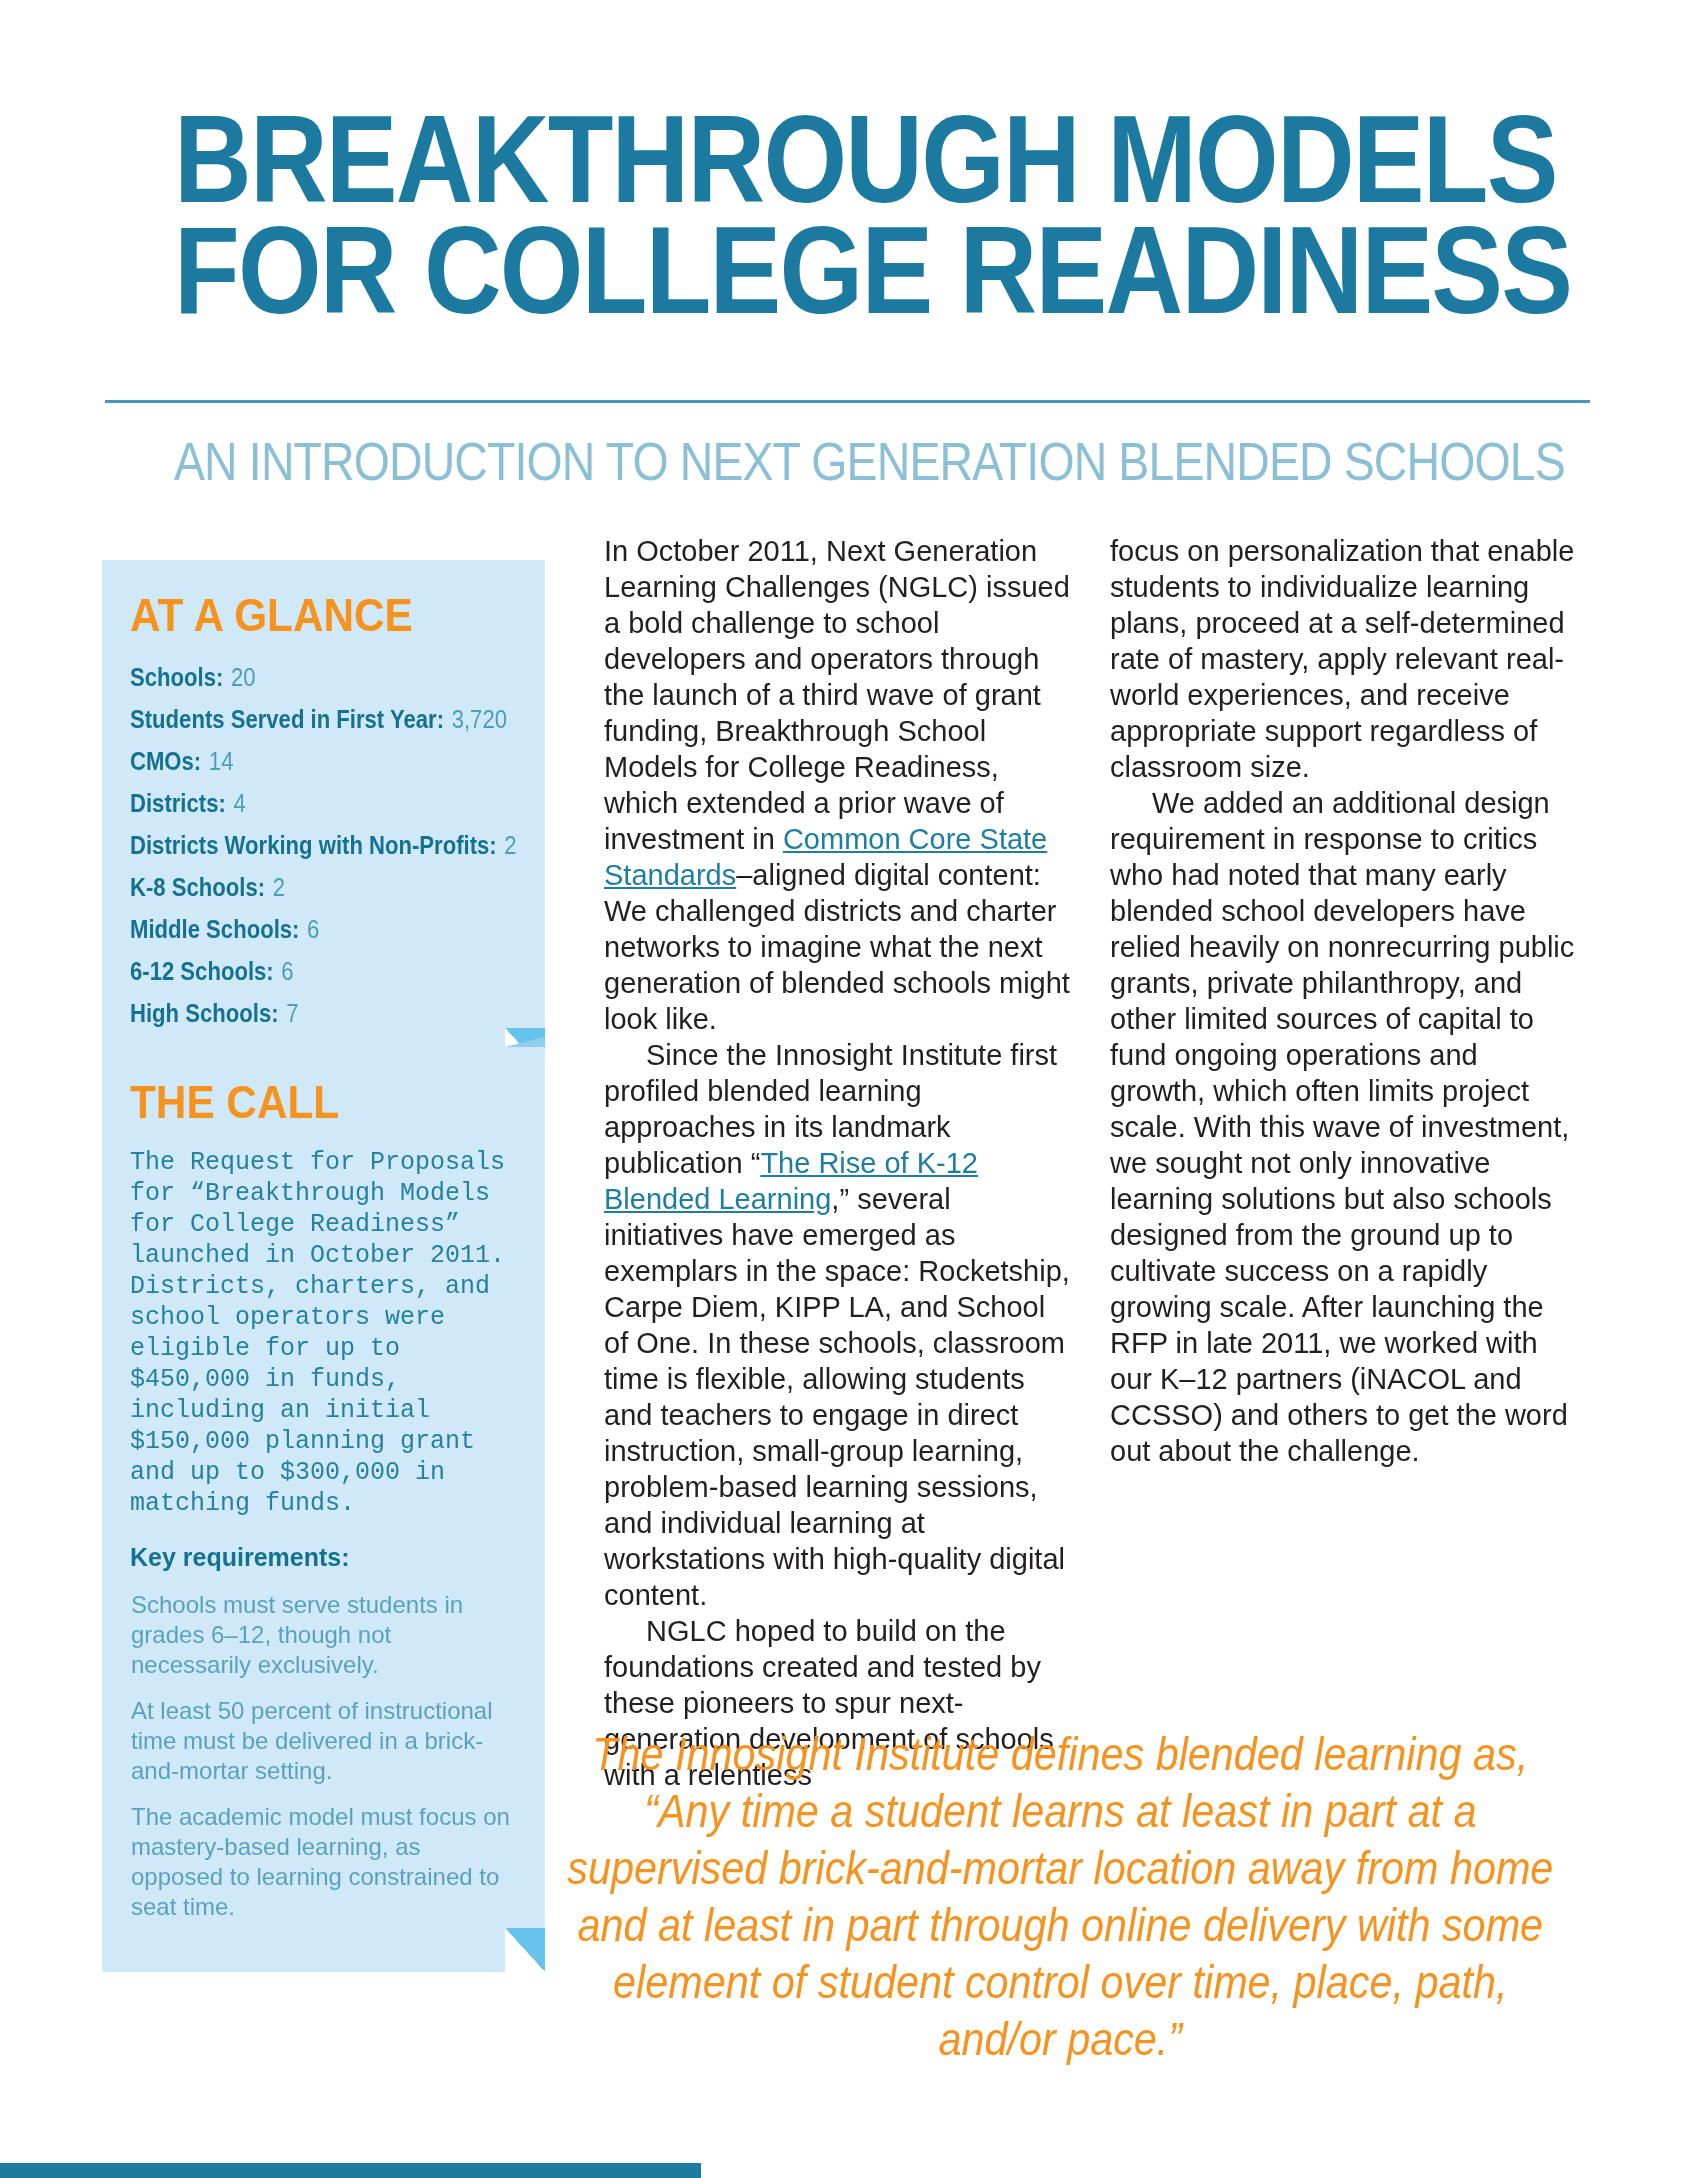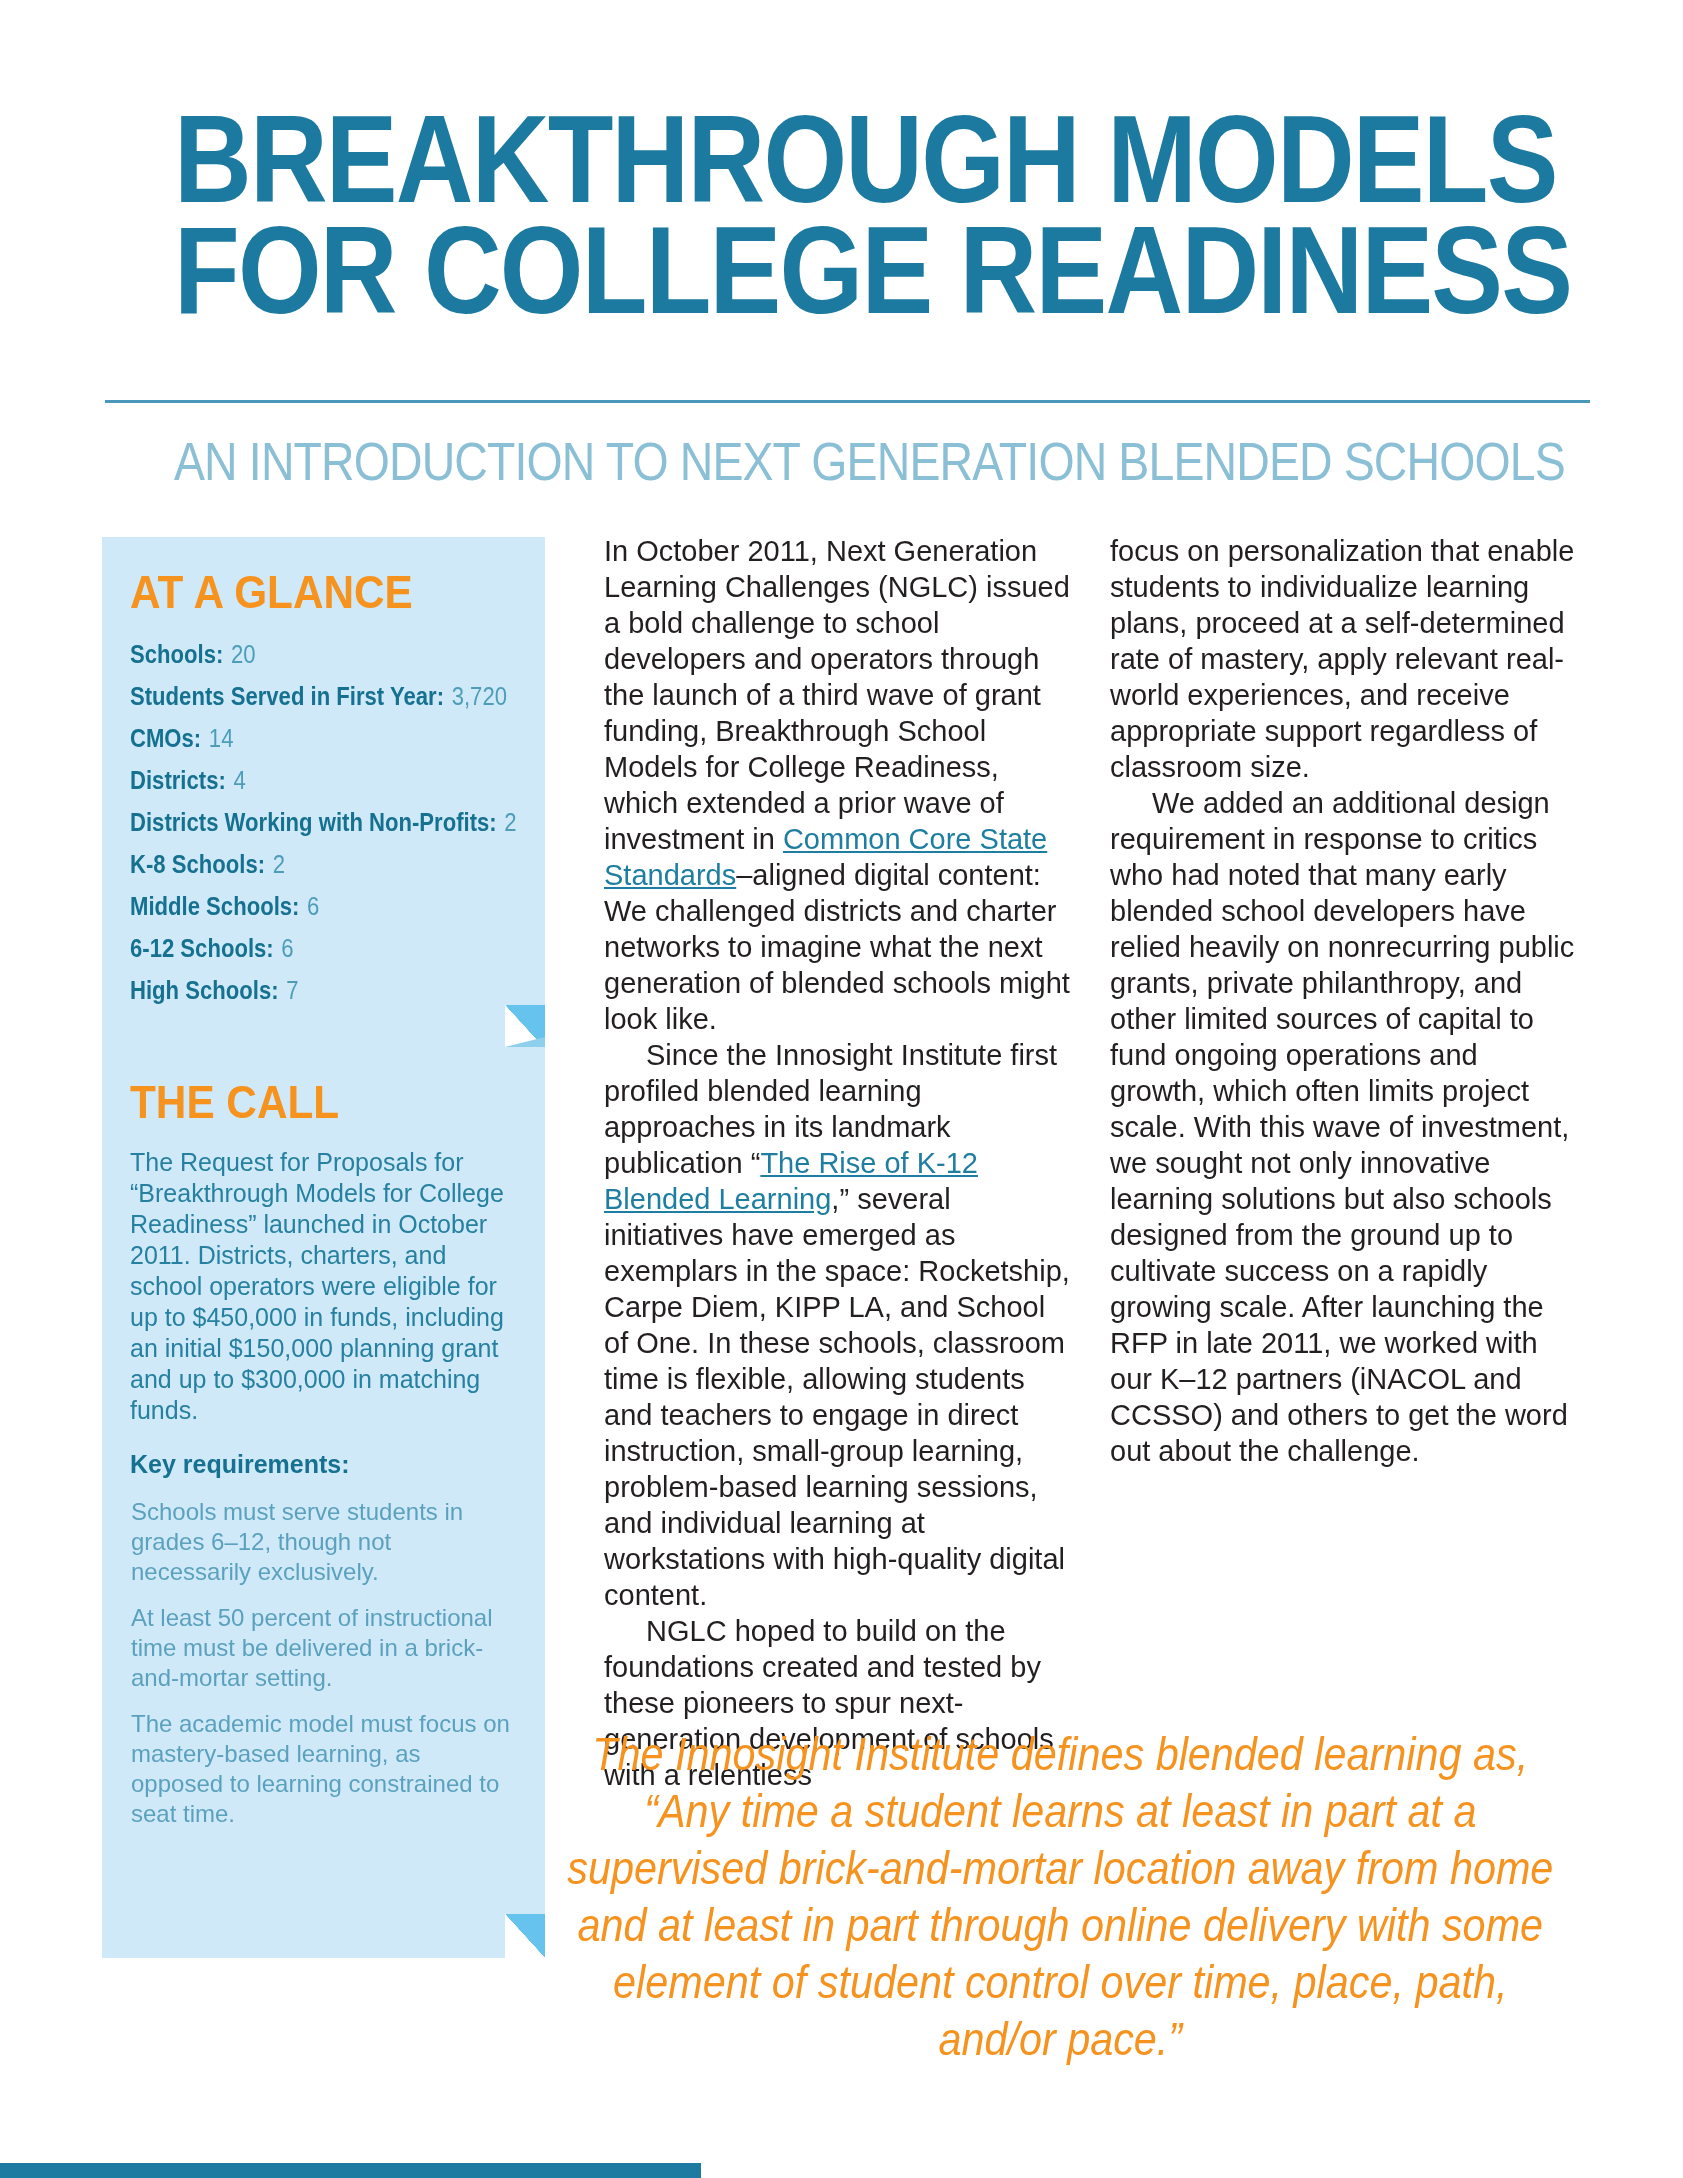--- a/index.html
+++ b/index.html
@@ -34,39 +34,39 @@
     position:absolute;left:102px;width:443px;
     background:#CFE9F9;
     padding:30px 28px 34px 28px;
     box-sizing:border-box;
   }
   .callout::after{ 
     content:"";position:absolute;right:0;bottom:0;
     width:40px;height:44px;
     background:linear-gradient(to left bottom,#66C3EE 49.5%,#ffffff 50%);
   }
-  .box-glance{top:537px;min-height:461px;}
+  .box-glance{top:560px;min-height:461px;}
   .box-call{top:1047px;min-height:911px;}
   .notch{ 
     position:absolute;top:-10px;right:0;width:0;height:0;
     border-bottom:10px solid #8ECFEE;border-left:40px solid transparent;
   }
   .box-heading{
     color:#F6921E;font-weight:bold;font-size:47px;line-height:50px;
     transform:scaleX(0.9);transform-origin:left top;
     margin:0 0 20px 0;white-space:nowrap;
   }
   .stats-wrap{
     width:455px;transform:scaleX(0.85);transform-origin:left top;
   }
   .stat{font-size:26px;line-height:34px;margin-bottom:8px;}
   .stat-label{font-weight:bold;color:#15718F;}
   .stat-value{color:#4D9DB8;margin-left:9px;}
   .call-intro{
-    color:#26809F;font-size:25px;line-height:31px;margin:0 0 24px 0;
+    color:#26809F;font-size:25px;line-height:31px;margin:0 0 24px 0;font-family:Liberation Mono, monospace;
   }
   .key-req{
     color:#15718F;font-weight:bold;font-size:25px;margin:0 0 18px 0;
   }
   .req{
     color:#5BA1BD;font-size:24px;line-height:30px;margin:0 0 16px 1px;
   }
   
   .col{
     position:absolute;top:533px;width:469px;

